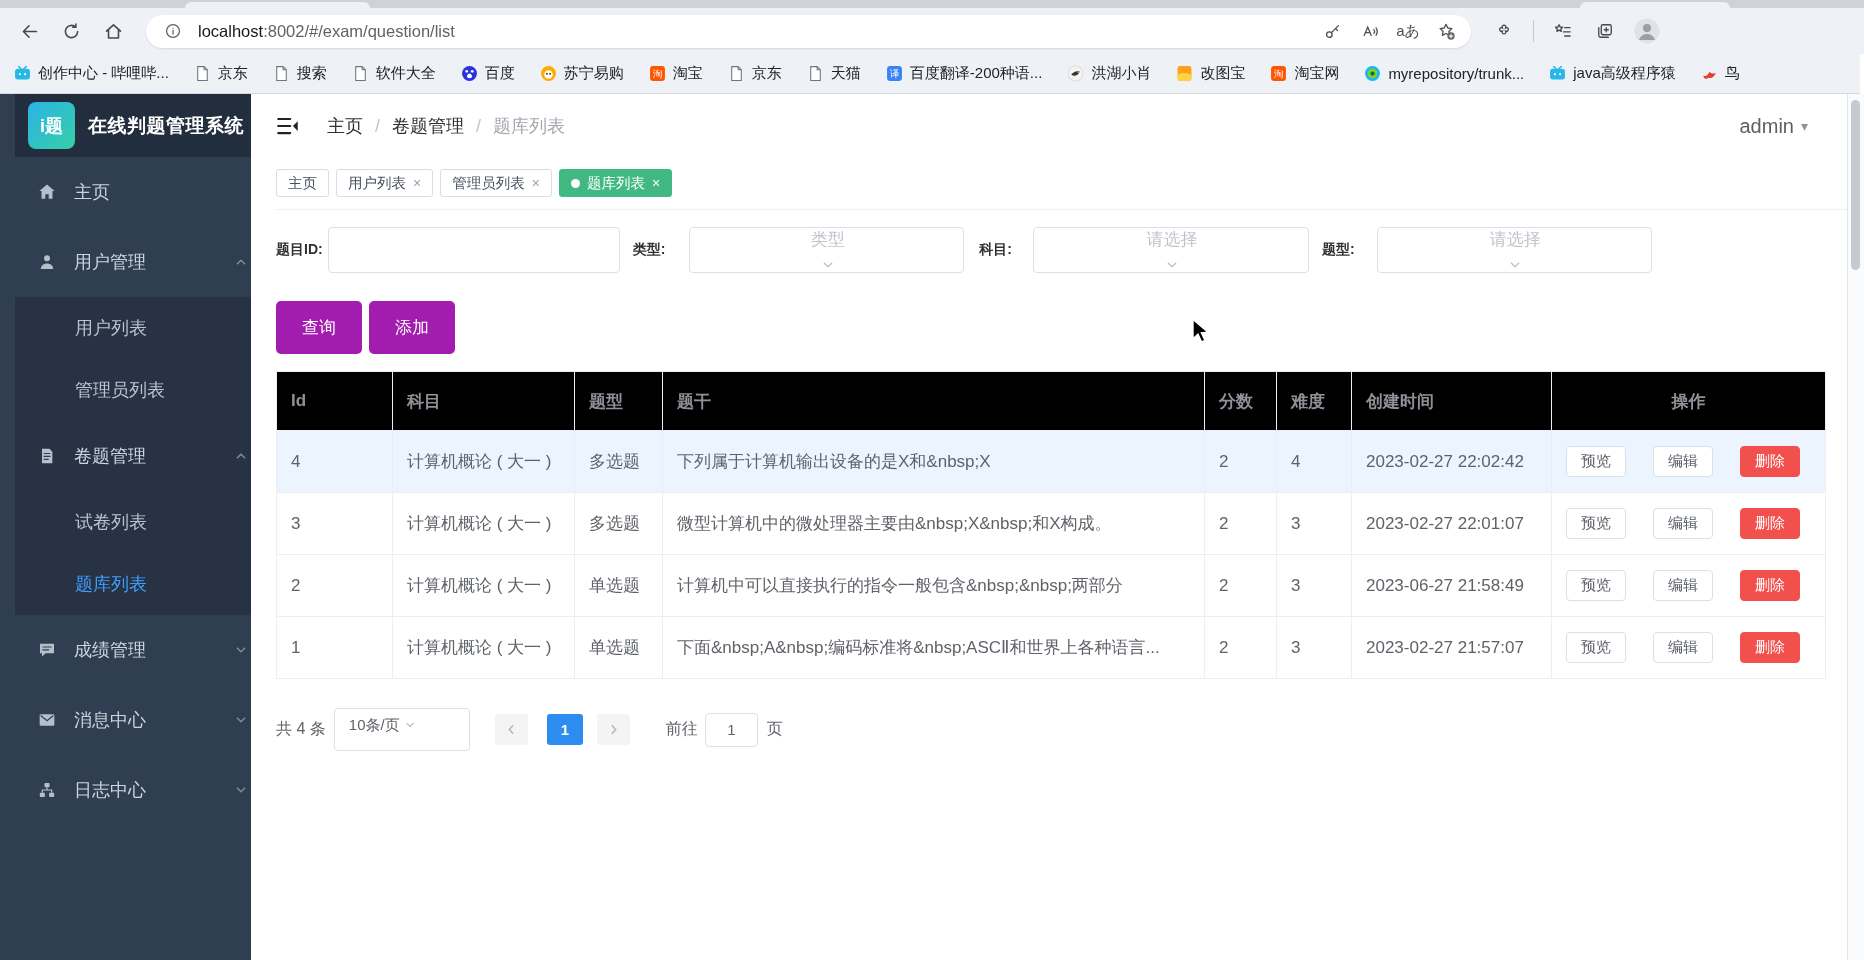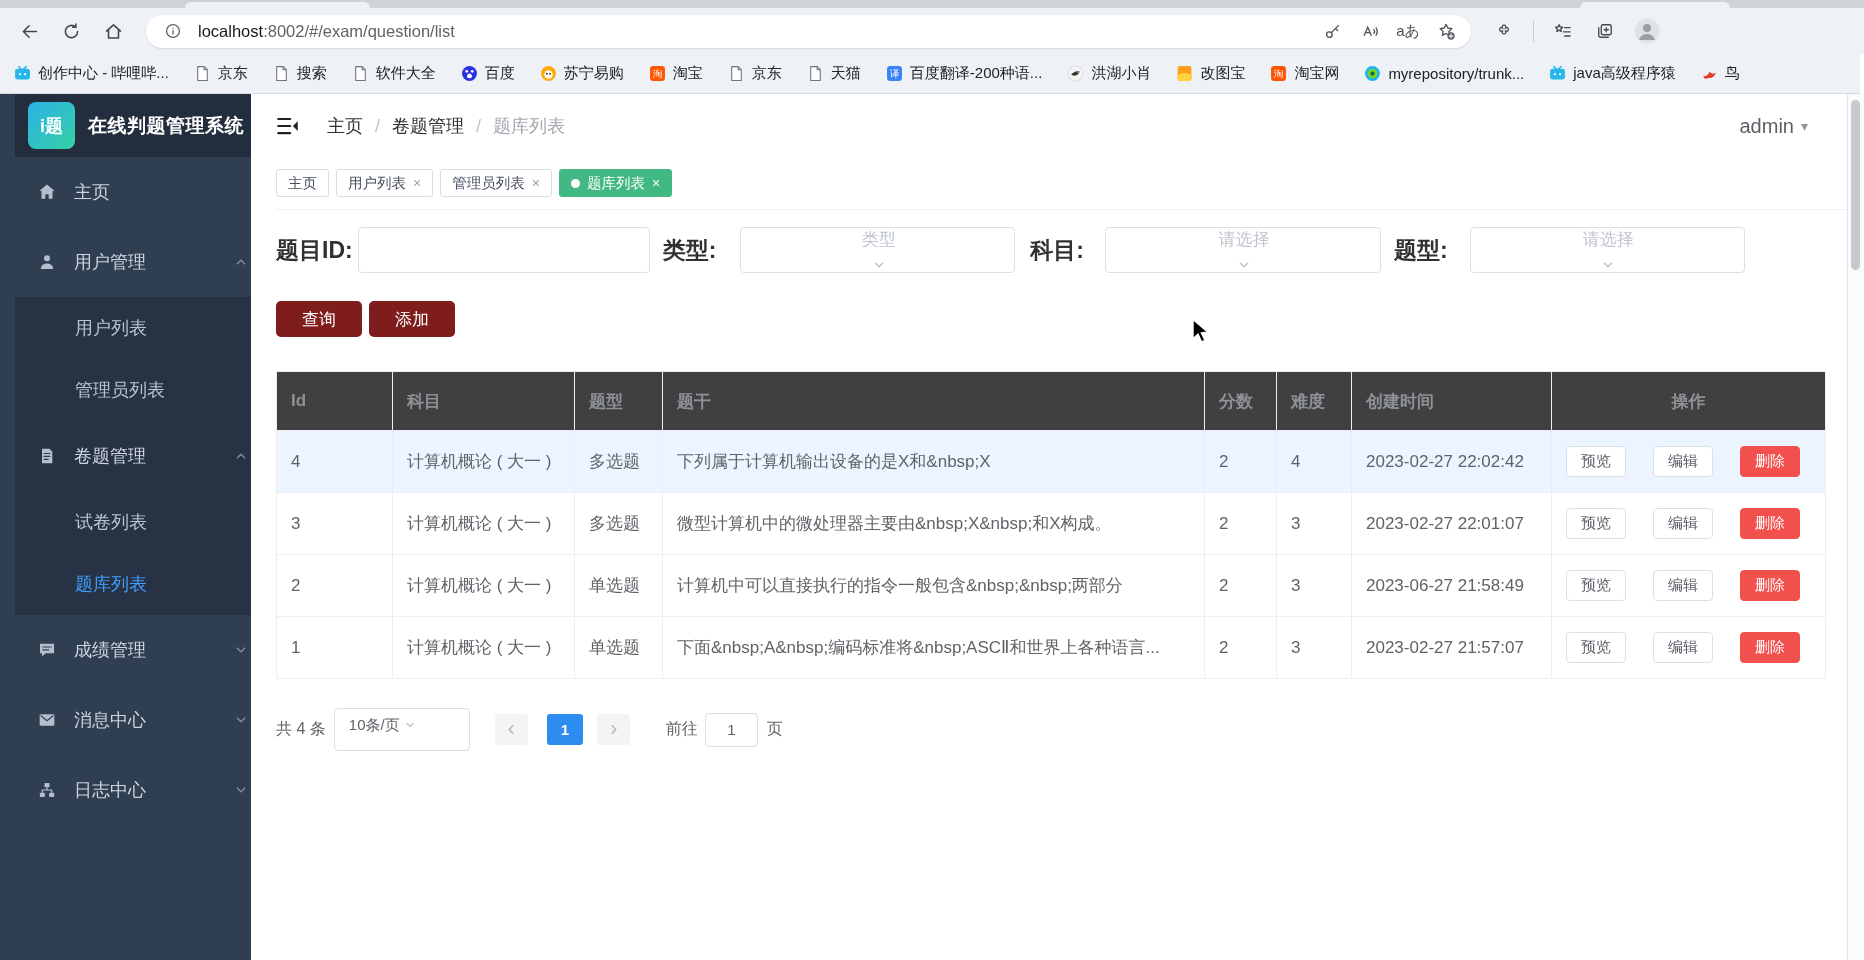--- a/index.html
+++ b/index.html
@@ -60,36 +60,36 @@
   .tabs-bar{position:absolute;top:75px;left:25px;right:0;height:40px;border-bottom:1px solid #eff1f4;
             display:flex;gap:7px;align-items:flex-start;}
   .tab{height:26px;display:inline-flex;align-items:center;padding:0 11px;border:1px solid #d8dce5;border-radius:3px;
        font-size:14.5px;color:#495060;background:#fff;gap:7px;cursor:pointer;white-space:nowrap;}
   .tab.active{background:#42b983;border-color:#42b983;color:#fff;}
   .tab-dot{width:9px;height:9px;border-radius:50%;background:#fff;}
   .tab-close{font-size:14px;line-height:1;color:#98a0ab;}
   .tab.active .tab-close{color:#fff;}
   
   .filters{position:absolute;top:133px;left:25px;height:46px;display:flex;align-items:center;}
-  .f-label{font-size:23px;font-weight:bold;color:#303133;white-space:nowrap;}
+  .f-label{font-size:14px;font-weight:bold;color:#303133;white-space:nowrap;}
   .f-input{height:44px;width:264px;border:1px solid #dcdfe6;border-radius:4px;padding:0 13px;font-size:17px;color:#333;
            margin-left:5px;outline:none;}
   .f-select{height:44px;border:1px solid #dcdfe6;border-radius:4px;display:flex;align-items:center;
             padding:0 12px 0 14px;background:#fff;cursor:pointer;flex-direction:column;}
   .f-select .ph{flex:1;color:#bfc4cc;font-size:17px;}
   .f-select .chev{width:14px;height:14px;color:#c0c4cc;}
   .f-select .chev svg{width:14px;height:14px;}
   
   .btn-row{position:absolute;top:207px;left:25px;display:flex;gap:7px;}
-  .btn-primary{height:36px;padding:0 26px;background:#7f1d1d;border:none;border-radius:5px;color:#fff;
+  .btn-primary{height:53px;padding:0 26px;background:#a21caf;border:none;border-radius:5px;color:#fff;
                font-size:17px;font-family:inherit;cursor:pointer;}
   
   .table-wrap{position:absolute;top:277px;left:25px;}
   table{border-collapse:collapse;table-layout:fixed;width:1549px;font-size:17px;}
-  th{height:58px;border:1px solid #ebeef5;font-weight:bold;color:#8e9298;text-align:left;padding:0 14px;background:#404040;}
+  th{height:58px;border:1px solid #ebeef5;font-weight:bold;color:#8e9298;text-align:left;padding:0 14px;background:#000000;}
   th.c-op{text-align:center;}
   td{height:61px;border:1px solid #ebeef5;color:#5f6368;padding:0 14px;white-space:nowrap;overflow:hidden;background:#fff;}
   tr.hl td{background:#ecf5ff;}
   .op-btns{display:flex;gap:27px;justify-content:flex-start;align-items:center;}
   .btn-plain{height:31px;padding:0 14px;border:1px solid #dcdfe6;border-radius:4px;background:#fff;color:#5a5e66;
              font-size:15px;font-family:inherit;cursor:pointer;}
   .btn-danger{height:31px;padding:0 14px;border:1px solid #f2504d;border-radius:4px;background:#f2504d;color:#fff;
               font-size:15px;font-family:inherit;cursor:pointer;}
   
   .pager{position:absolute;top:614px;left:25px;display:flex;align-items:center;font-size:16px;color:#5f6368;}

